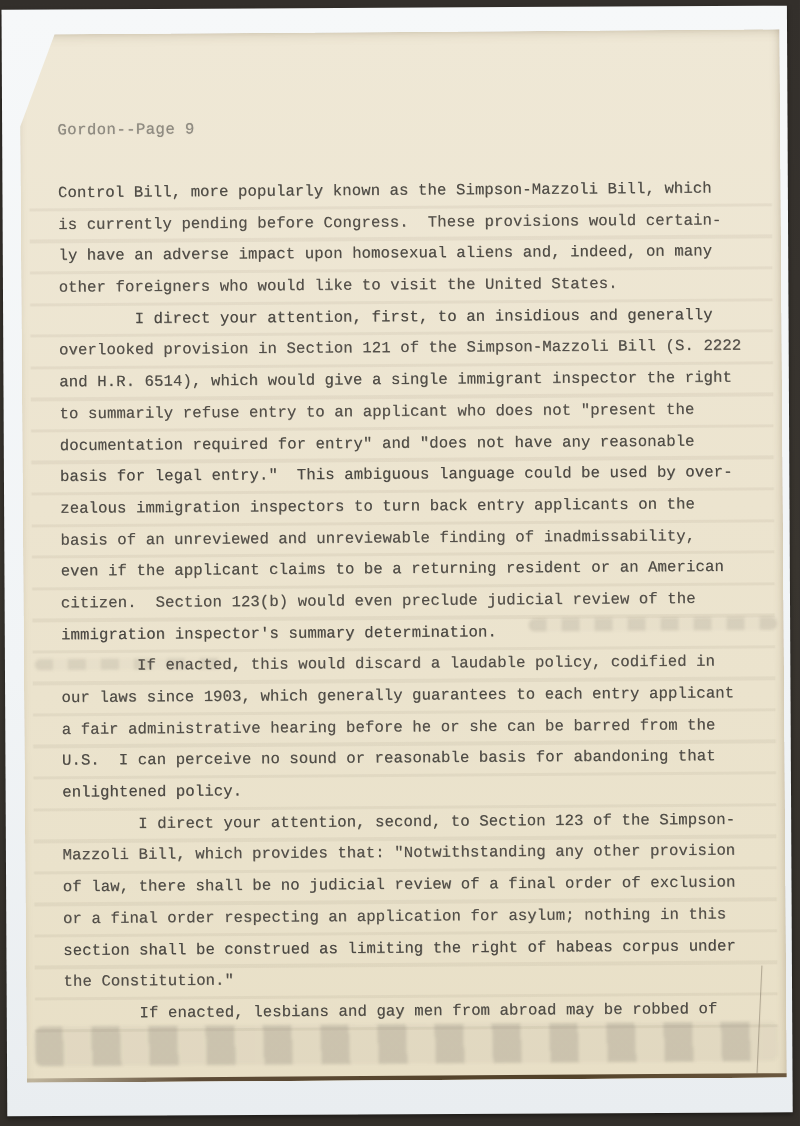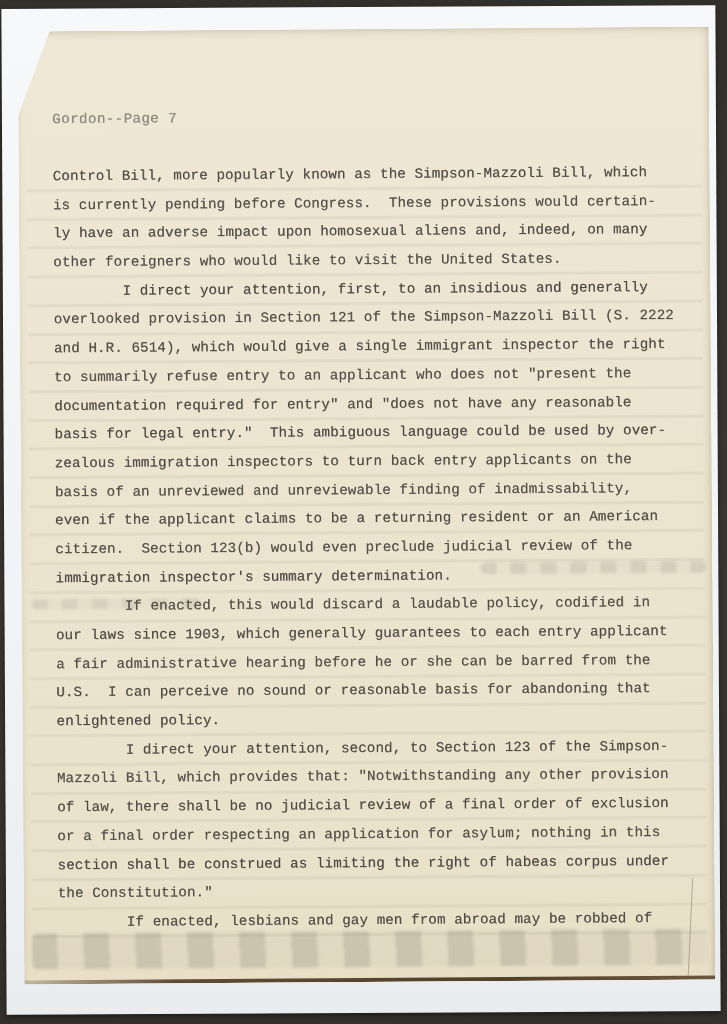--- a/index.html
+++ b/index.html
@@ -98,21 +98,21 @@
 <div class="frame">
   <div class="backing-sheet"></div>
 
   <div class="paper">
     <div class="striations"></div>
     <div class="smudge smudge-a"></div>
     <div class="smudge smudge-b"></div>
     <div class="smudge smudge-c"></div>
     <div class="crease"></div>
 
-    <div class="page-header">Gordon--Page 7</div>
+    <div class="page-header">Gordon--Page 9</div>
 
     <div class="typewritten-lines">
         <div class="tline">Control Bill, more popularly known as the Simpson-Mazzoli Bill, which</div>
         <div class="tline">is currently pending before Congress.  These provisions would certain-</div>
         <div class="tline">ly have an adverse impact upon homosexual aliens and, indeed, on many</div>
         <div class="tline">other foreigners who would like to visit the United States.</div>
         <div class="tline">        I direct your attention, first, to an insidious and generally</div>
         <div class="tline">overlooked provision in Section 121 of the Simpson-Mazzoli Bill (S. 2222</div>
         <div class="tline">and H.R. 6514), which would give a single immigrant inspector the right</div>
         <div class="tline">to summarily refuse entry to an applicant who does not "present the</div>

